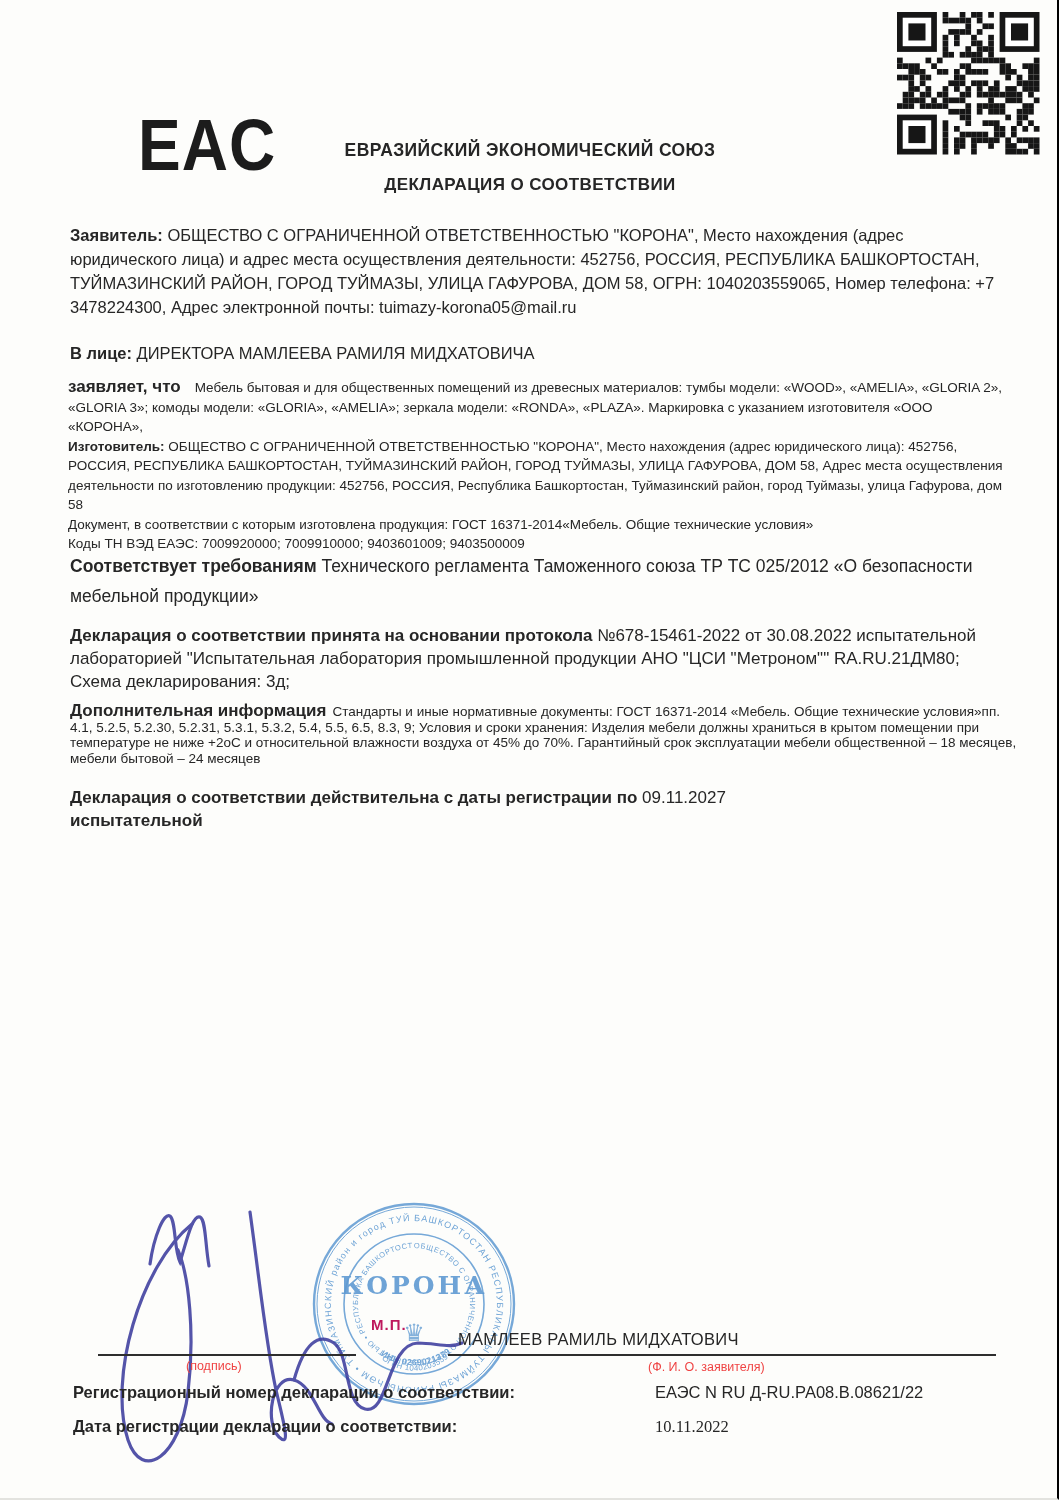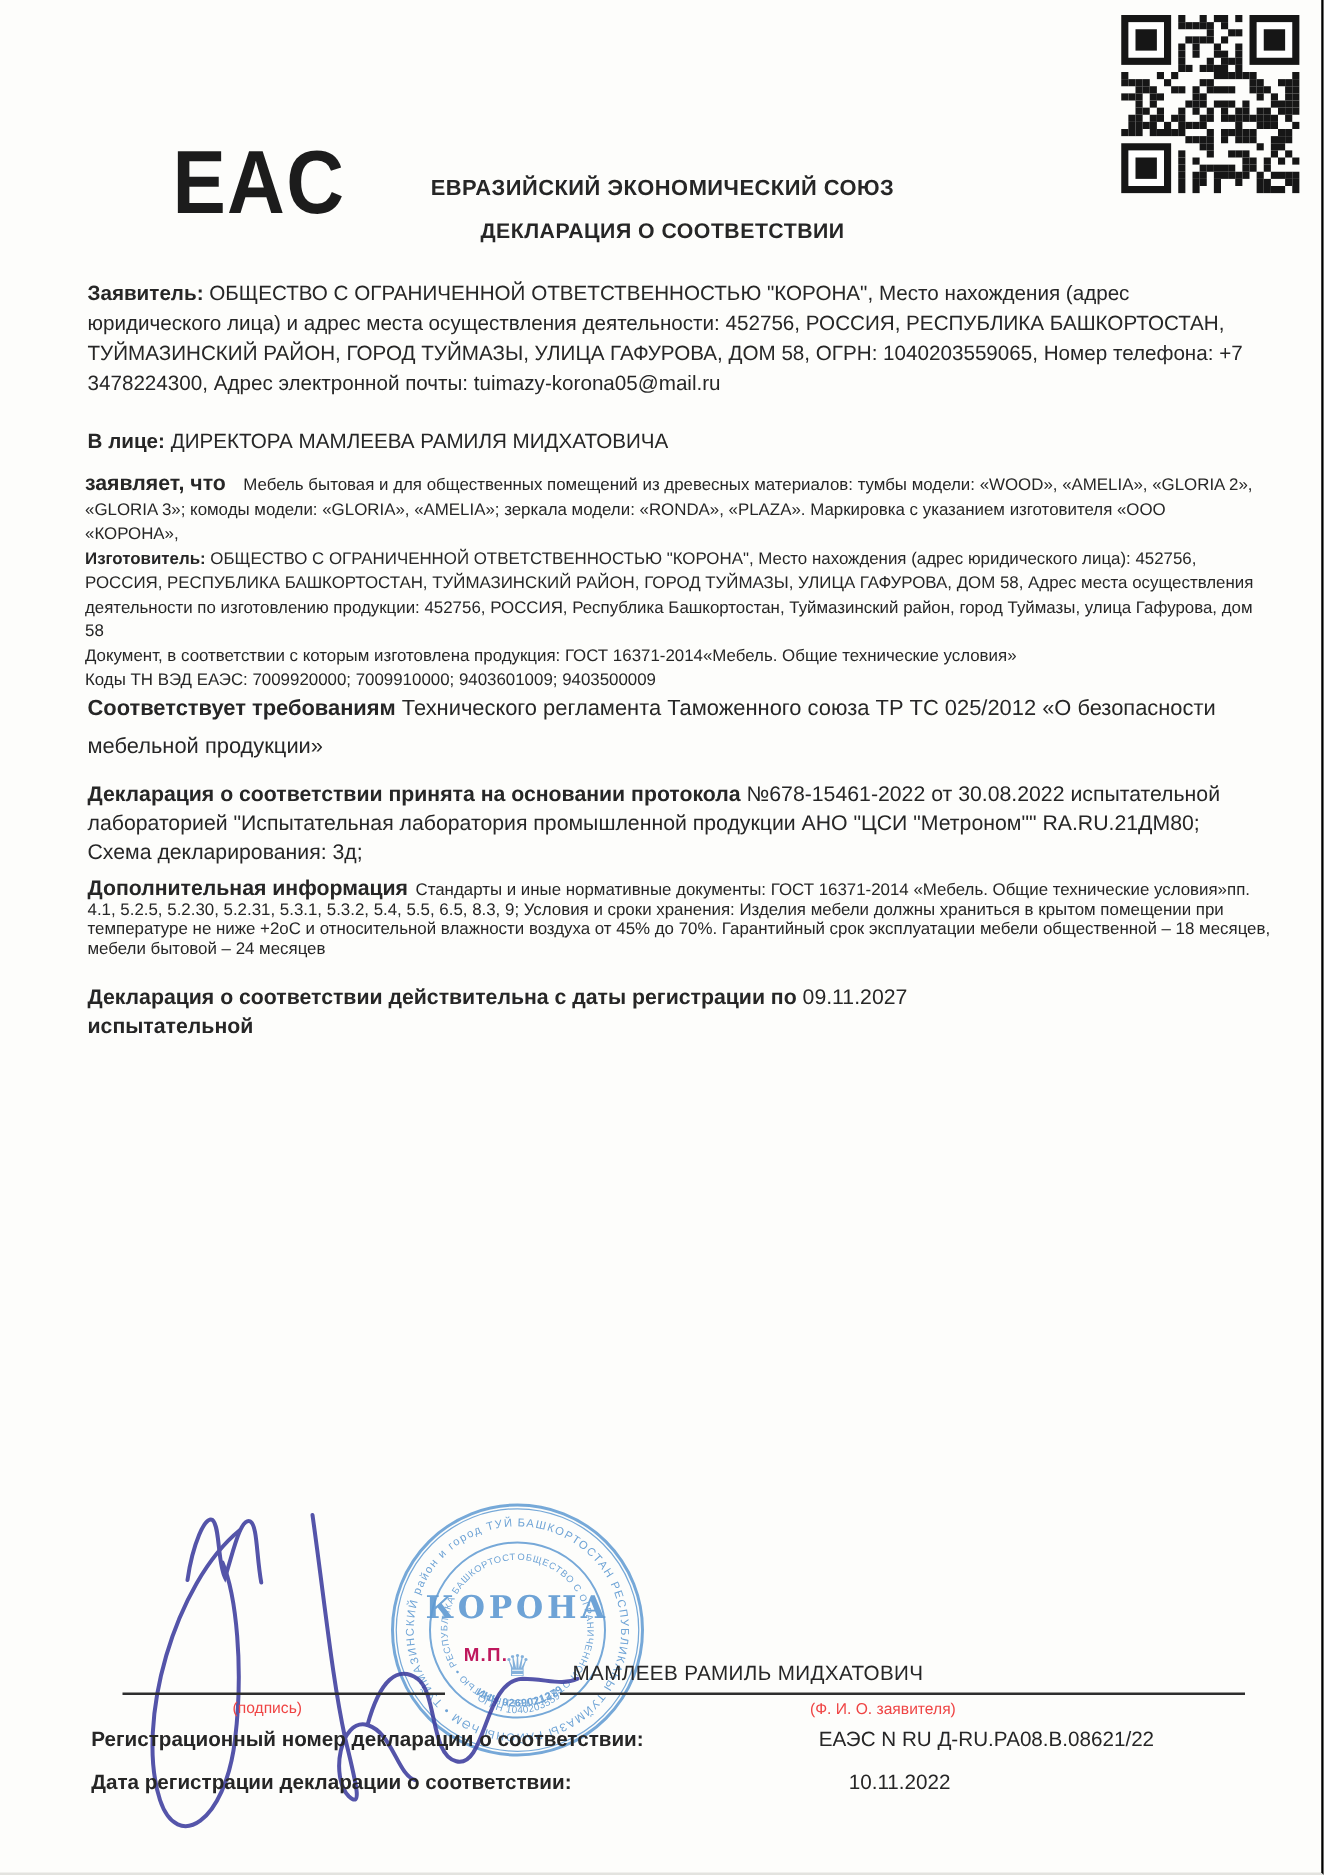--- a/index.html
+++ b/index.html
@@ -39,21 +39,21 @@
   .rule-left { left:98px; top:1354px; width:258px; }
   .rule-right { left:448px; top:1354px; width:548px; }
   .cap { font-size:12.5px; color:#ef4444; }
   .cap-sign { left:186px; top:1359px; }
   .cap-fio  { left:648px; top:1360px; }
   .reg-label { font-weight:700; font-size:16.5px; }
   .reg-val { font-size:16.5px; }
   .row-regnum-label { left:73px; top:1383px; }
   .row-regnum-value { left:655px; top:1383px; }
   .row-regdate-label { left:73px; top:1417px; }
-  .row-regdate-value { left:679px; top:1417px; }
+  .row-regdate-value { left:655px; top:1417px;font-family:Liberation Serif, serif; }
   .qr { left:892px; top:8px; }
 </style>
 </head>
 <body>
 
 <div class="page">
 
   <svg class="abs qr" width="152" height="150" viewBox="0 0 152 150" id="qr-svg">
       <rect x="50.6" y="4" width="5.7" height="5.7" fill="#161616"></rect>
       <rect x="67.7" y="4" width="5.7" height="5.7" fill="#161616"></rect>

